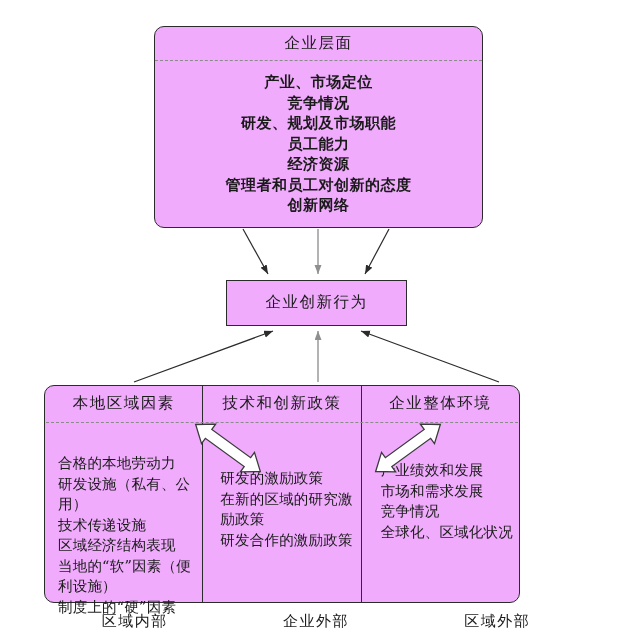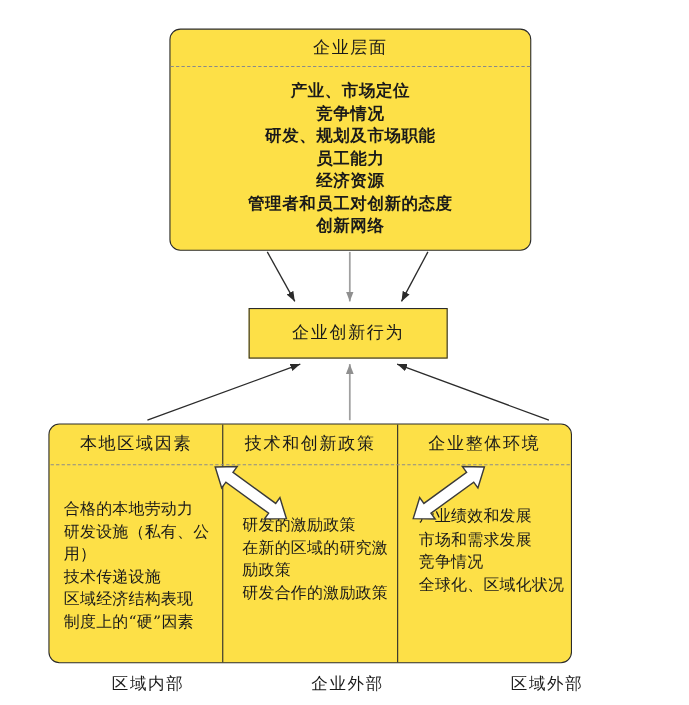--- a/index.html
+++ b/index.html
@@ -1,21 +1,21 @@
 <!DOCTYPE html>
 <html><head>
 <meta charset="utf-8">
 <style>
   html,body { margin:0; padding:0; background:#ffffff; }
   .stage {
     position:relative; width:626px; height:641px; background:#ffffff;
     font-family:"DejaVu Serif", serif; color:#1a1a1a; overflow:hidden;
   }
   .arrows { position:absolute; left:0; top:0; width:626px; height:641px; z-index:3; pointer-events:none; }
-  .box { position:absolute; box-sizing:border-box; background:#fde047; z-index:1; }
+  .box { position:absolute; box-sizing:border-box; background:#f0abfc; z-index:1; }
 
   .top-box { left:154px; top:26px; width:329px; height:202px; border:1.5px solid #2b2b2b; border-radius:10px; }
   .top-title { height:33px; line-height:33px; text-align:center; font-size:15.5px; letter-spacing:1.5px; border-bottom:1px dashed #8a8a8a; }
   .top-items { padding-top:11px; }
   .titem { height:20.5px; line-height:20.5px; text-align:center; font-size:15px; letter-spacing:0.5px;font-weight:bold; }
 
   .center-box { left:226px; top:280px; width:181px; height:46px; border:1.5px solid #2b2b2b; text-align:center; line-height:43px; font-size:15.5px; letter-spacing:1.5px; }
 
   .bottom-box { left:44px; top:385px; width:476px; height:218px; border:1.5px solid #2b2b2b; border-radius:10px; display:flex; }
   .bb-dash { position:absolute; left:1px; right:1px; top:36px; border-top:1px dashed #8a8a8a; }
@@ -79,20 +79,21 @@
   <div class="box bottom-box">
     <div class="bb-dash"></div>
 
     <div class="col col1">
       <div class="col-header">本地区域因素</div>
       <div class="col-body">
         <div>合格的本地劳动力</div>
         <div>研发设施（私有、公用）</div>
         <div>技术传递设施</div>
         <div>区域经济结构表现</div>
+        <div>当地的“软”因素（便利设施）</div>
         <div>制度上的“硬”因素</div>
       </div>
     </div>
 
     <div class="col col2 col-mid">
       <div class="col-header">技术和创新政策</div>
       <div class="col-body">
         <div>研发的激励政策</div>
         <div>在新的区域的研究激励政策</div>
         <div>研发合作的激励政策</div>

